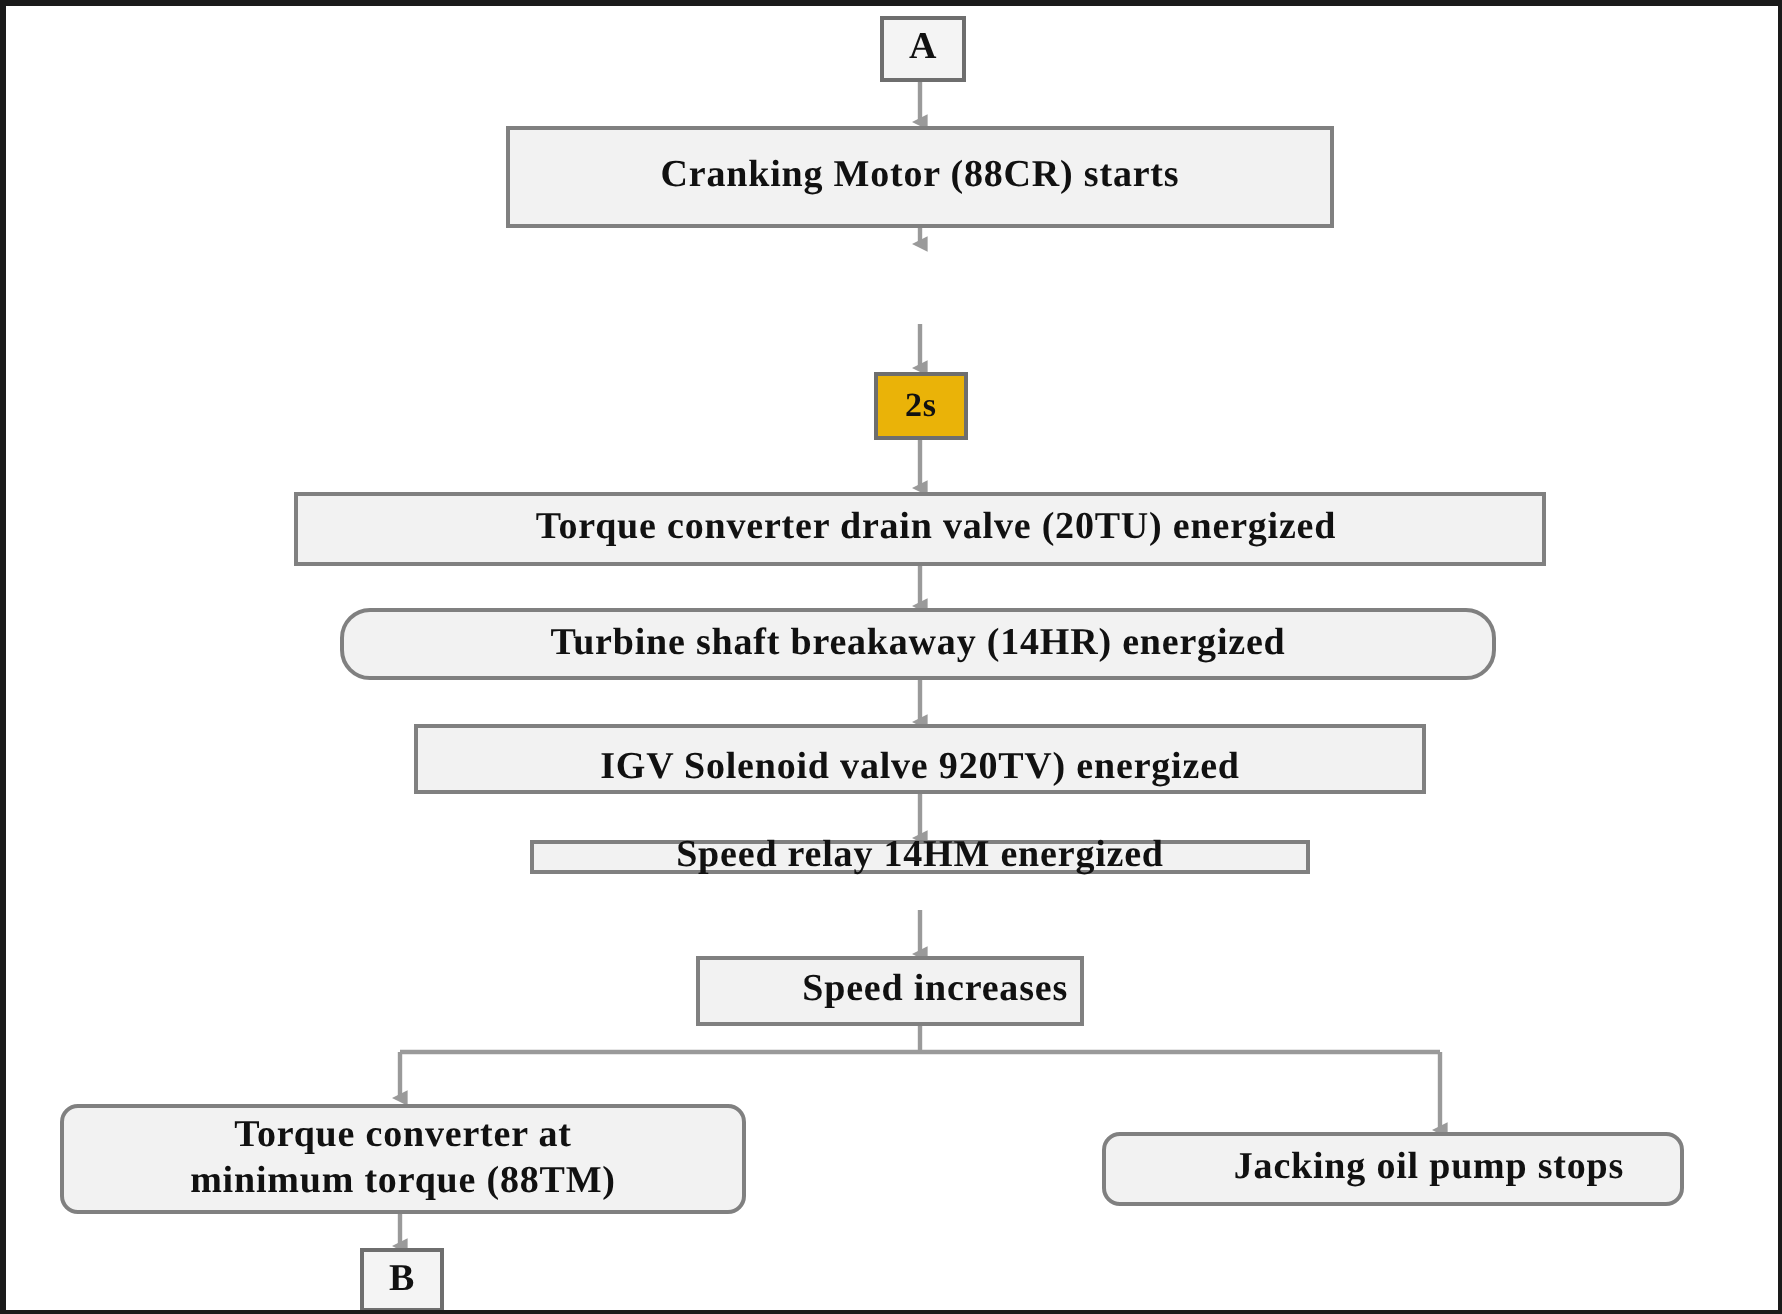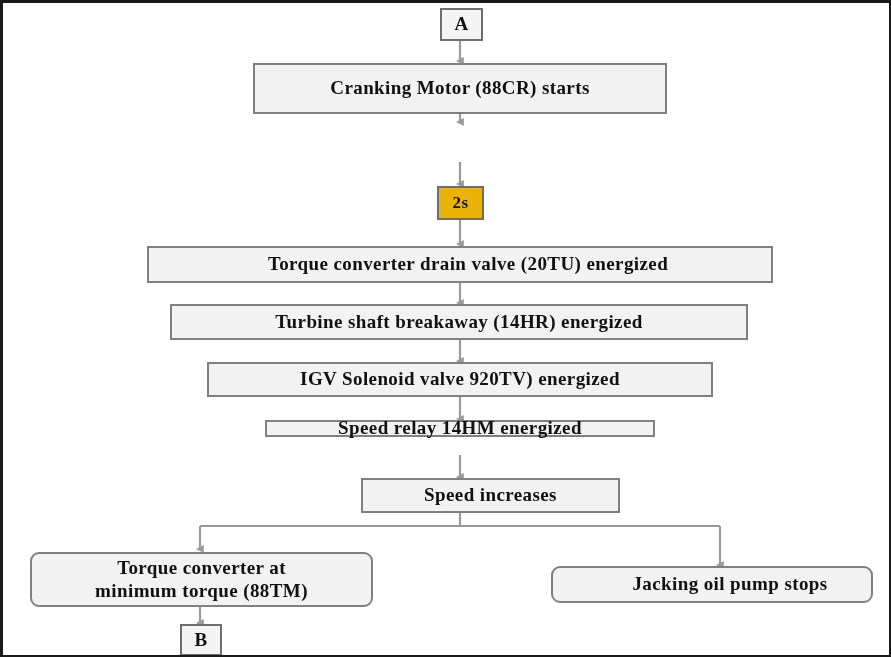--- a/index.html
+++ b/index.html
@@ -129,44 +129,44 @@
 
 
   <div class="node timer" style="left:434px; top:183px; width:47px; height:34px;">
     <span class="node-inner">2s</span>
   </div>
 
   <div class="node process" style="left:144px; top:243px; width:626px; height:37px;padding-left:16px;">
     <span class="node-inner">Torque converter drain valve (20TU) energized</span>
   </div>
 
-  <div class="node process" style="left:167px; top:301px; width:578px; height:36px;">
+  <div class="node process" style="left:167px; top:301px; width:578px; height:36px;border-radius:15px;">
     <span class="node-inner">Turbine shaft breakaway (14HR) energized</span>
   </div>
 
-  <div class="node process" style="left:204px; top:359px; width:506px; height:35px;">
+  <div class="node process" style="left:204px; top:359px; width:506px; height:35px;align-items:flex-end;">
     <span class="node-inner">IGV Solenoid valve 920TV) energized</span>
   </div>
 
   <div class="node process" style="left:262px; top:417px; width:390px; height:17px;">
     <span class="node-inner">Speed relay 14HM energized</span>
   </div>
 
-  <div class="node process" style="left:358px; top:475px; width:259px; height:35px;">
+  <div class="node process" style="left:345px; top:475px; width:194px; height:35px;justify-content:flex-end;">
     <span class="node-inner">Speed increases</span>
   </div>
 
   <div class="node process rounded" style="left:27px; top:549px; width:343px; height:55px;">
     <span class="node-inner">
       <span class="label-line">Torque converter at</span>
       <span class="label-line">minimum torque (88TM)</span>
     </span>
   </div>
 
-  <div class="node process rounded" style="left:548px; top:563px; width:322px; height:37px;padding-left:36px;">
+  <div class="node process rounded" style="left:548px; top:563px; width:291px; height:37px;padding-left:36px;">
     <span class="node-inner">Jacking oil pump stops</span>
   </div>
 
   <div class="node terminator" style="left:177px; top:621px; width:42px; height:32px;">
     <span class="node-inner">B</span>
   </div>
 
 </div>
 
 </body></html>

